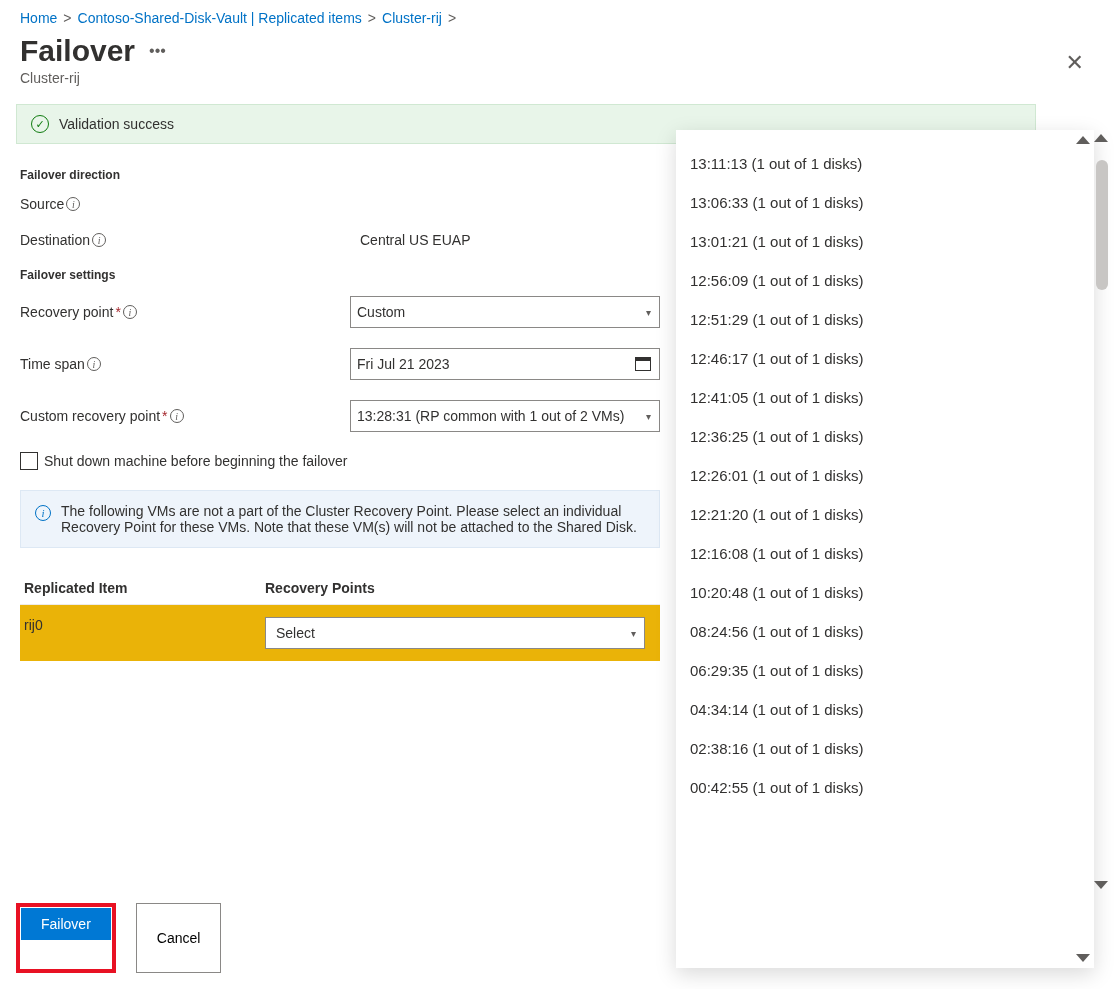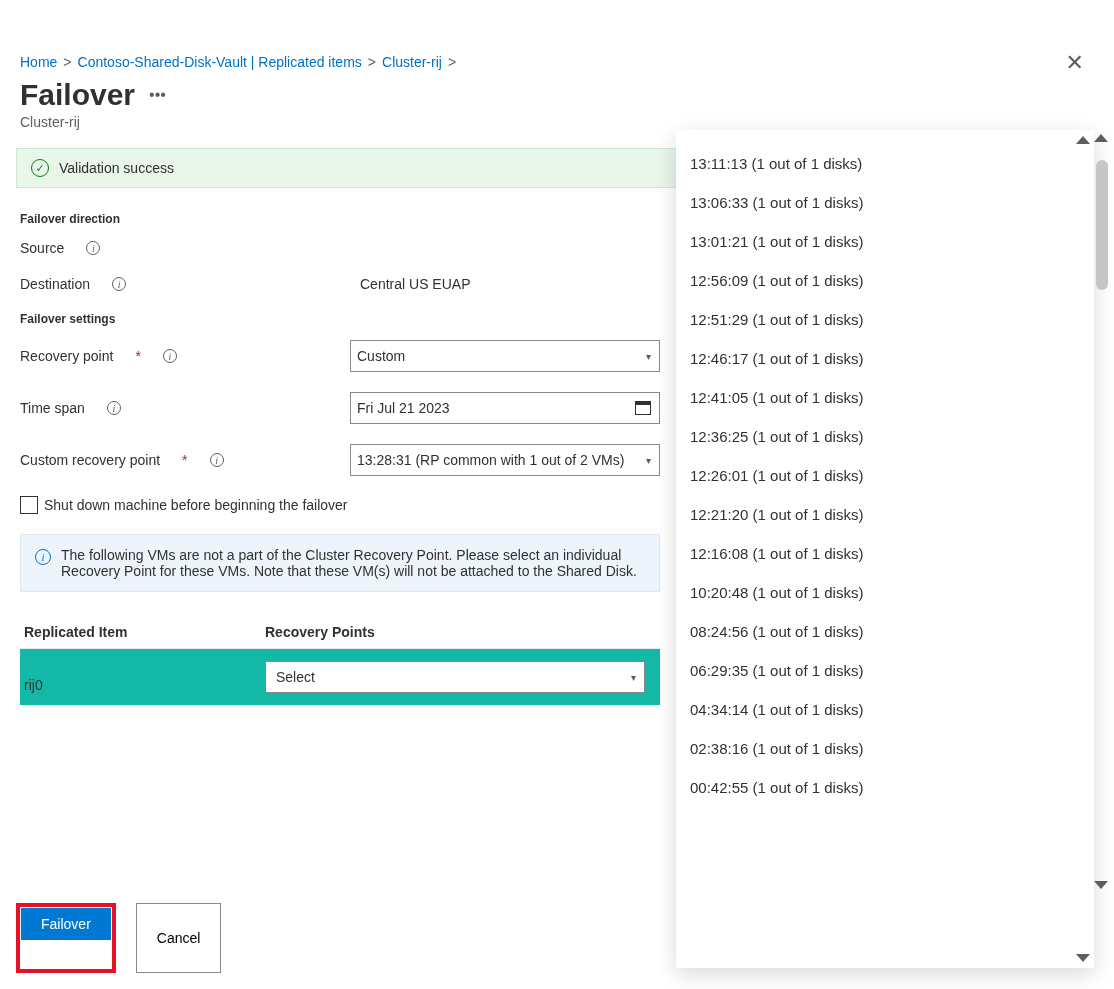--- a/index.html
+++ b/index.html
@@ -18,21 +18,20 @@
   .content-area {
     padding: 10px 20px 20px 20px;
     width: 680px;
   }
   .breadcrumb {
     font-size: 14px;
     margin-bottom: 8px;
     display: flex;
     align-items: center;
     gap: 6px;
-    margin-top: 44px;
   }
   .breadcrumb a { color: #0072c6; text-decoration: none; }
   .breadcrumb .sep { color: #605e5c; }
   .title-row {
     display: flex;
     align-items: center;
     gap: 14px;
     margin-top: 4px;
   }
   h1 {
@@ -78,21 +77,21 @@
   }
   .form-row {
     display: flex;
     align-items: center;
     margin-bottom: 20px;
   }
   .form-label {
     width: 340px;
     display: flex;
     align-items: center;
-    gap: 22px;
+    gap: 2px;
     color: #323130;
   }
   .form-value { flex: 1; }
   .req { color: #a4262c; }
   .info-icon {
     display: inline-flex;
     width: 14px; height: 14px;
     border: 1px solid #605e5c;
     border-radius: 50%;
     font-size: 10px;
@@ -158,23 +157,23 @@
     width: 640px;
   }
   .table-header {
     display: flex;
     font-weight: 600;
     padding: 8px 0;
     border-bottom: 1px solid #edebe9;
   }
   .table-row {
     display:flex;
-    align-items:flex-end;
+    align-items:flex-start;
     padding: 12px 0;
-    background: #14b8a6;
+    background: #eab308;
   }
   .col1 { width: 245px; padding-left: 4px;}
   .col2 { flex: 1; }
   .row-select {
     width: 380px;
     height: 32px;
     border: 1px solid #8a8886;
     padding: 4px 28px 4px 10px;
     background:#fff;
     position:relative;

